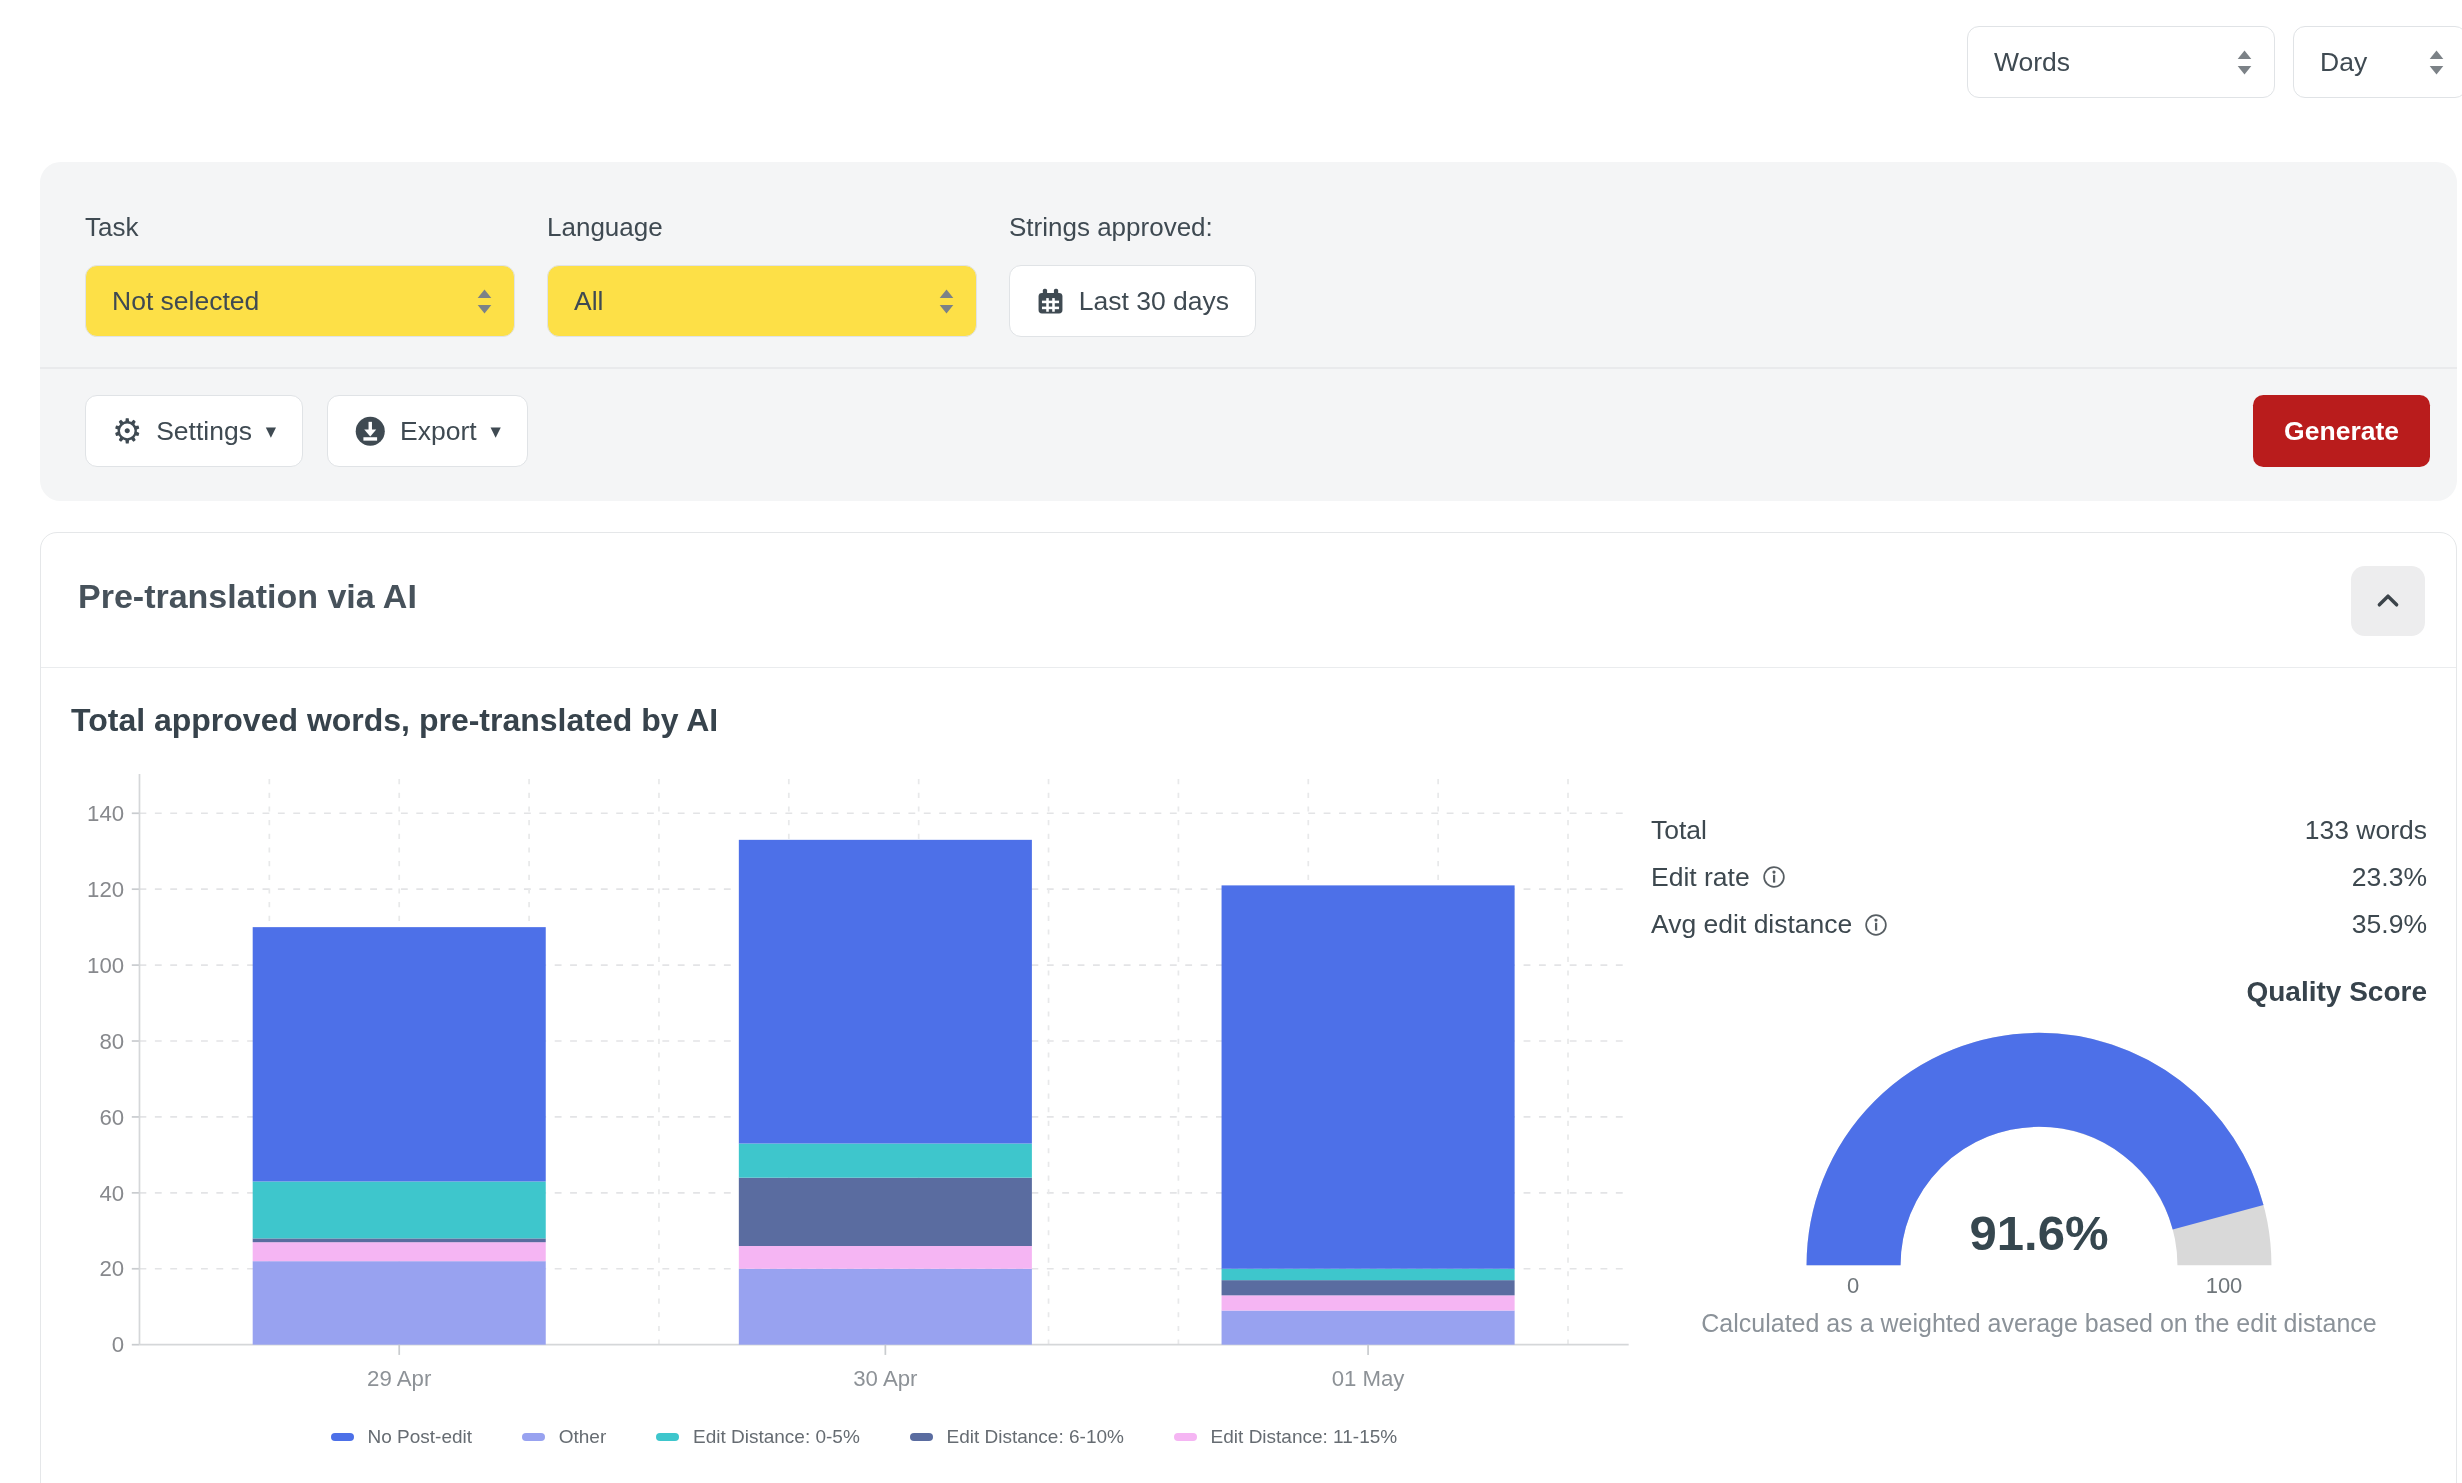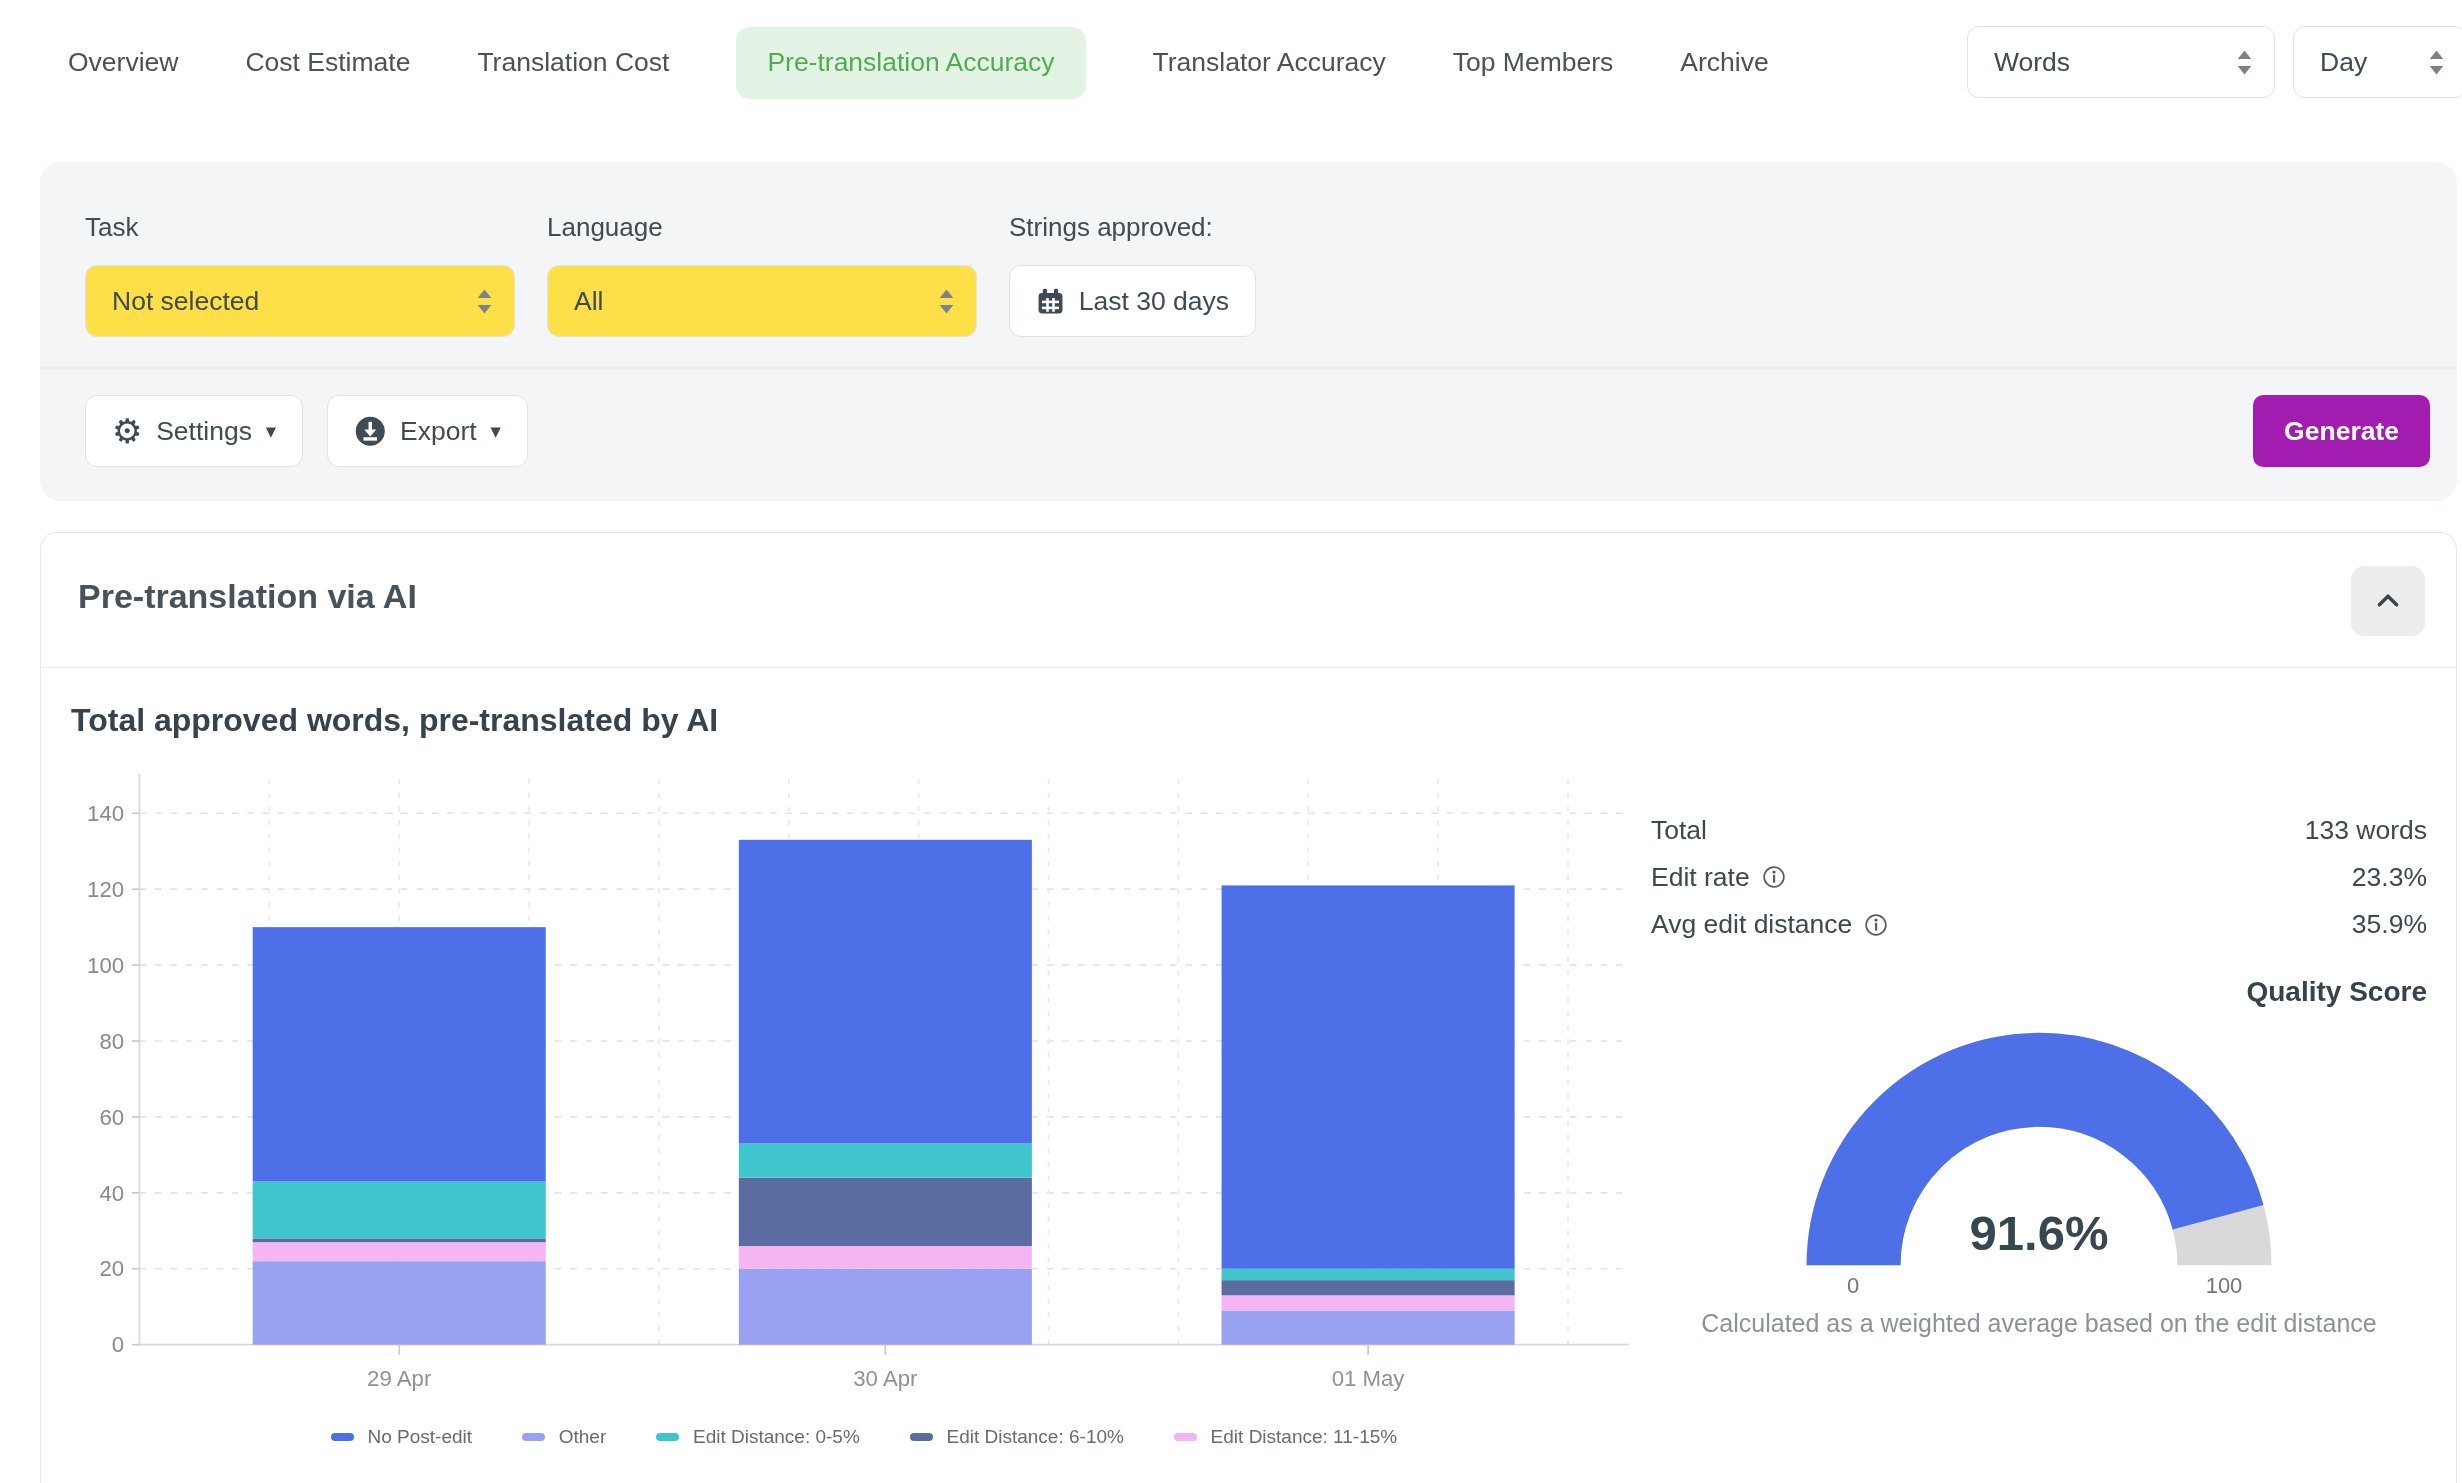--- a/index.html
+++ b/index.html
@@ -24,21 +24,21 @@
   .f-label { position:absolute; font-size:26px; color:#3f4a52; }
   .f-select { position:absolute; top:103px; height:72px; background:#fde047; border:1.7px solid #e0e3e6;
     border-radius:12px; display:flex; align-items:center; justify-content:space-between;
     padding:0 20.5px 0 26px; font-size:26.5px; color:#3f4a52; cursor:pointer; }
   .panel-divider { position:absolute; left:0; top:205px; width:2417px; height:1.7px; background:#e9eaec; }
   .btn { display:flex; align-items:center; gap:13.7px; background:#fff; border:1.7px solid #e0e3e6;
     border-radius:12px; height:72px; padding:0 26px; font-size:26.5px; color:#3f4a52; cursor:pointer;
     font-family:inherit; }
   .btn-row { position:absolute; left:45px; top:233px; display:flex; gap:24px; }
   .date-btn { position:absolute; top:103px; }
-  .generate { position:absolute; right:27px; top:233px; background:#a21caf; color:#fff; border:none;
+  .generate { position:absolute; right:27px; top:233px; background:#b91c1c; color:#fff; border:none;
     border-radius:10.3px; height:72px; padding:0 31px; font-size:26.5px; font-weight:bold; cursor:pointer;
     font-family:inherit; }
   .caret { font-size:20.5px; color:#3f4a52; line-height:1; }
 
   
   .card { position:absolute; left:40px; top:532px; width:2417px; height:992px;
     border:1.7px solid #e5e7e9; border-radius:17px 17px 0 0; background:#fff; }
   .card-header { position:relative; height:135px; border-bottom:1.7px solid #eaecee;text-align:right; }
   .card-title { position:absolute; left:37px; top:44px; font-size:34px; font-weight:bold; color:#47525b; }
   .collapse-btn { position:absolute; right:31px; top:32.5px; width:74px; height:70px; background:#ededee;
@@ -67,29 +67,20 @@
     font-size:22px; color:#6f767b; }
   .gauge-caption { position:absolute; left:1610px; top:776px; width:776px; text-align:center;
     font-size:25px; color:#8b9299; }
   .gear-glyph { font-family:"DejaVu Sans", sans-serif; font-size:34px; line-height:1; color:#3f4a52; }
 </style>
 </head>
 <body>
 
 <div id="page">
 
-  <nav class="tabs">
-    <button class="tab">Overview</button>
-    <button class="tab">Cost Estimate</button>
-    <button class="tab">Translation Cost</button>
-    <button class="tab active">Pre-translation Accuracy</button>
-    <button class="tab">Translator Accuracy</button>
-    <button class="tab">Top Members</button>
-    <button class="tab">Archive</button>
-  </nav>
 
   <div class="nav-select" id="unit-select">
     <span>Words</span>
     <svg width="19" height="29" viewBox="0 0 22 34">
       <path d="M11 3 L19 13 L3 13 Z" fill="#7c8287"></path>
         <path d="M11 31 L19 21 L3 21 Z" fill="#7c8287"></path>
     </svg>
   </div>
   <div class="nav-select" id="period-select">
     <span>Day</span>

